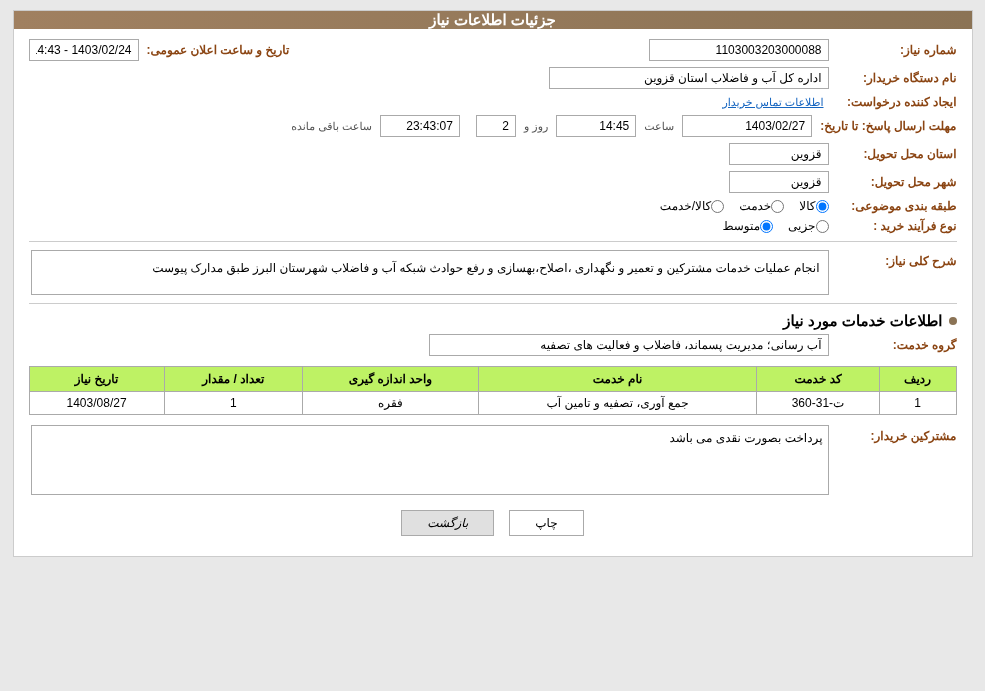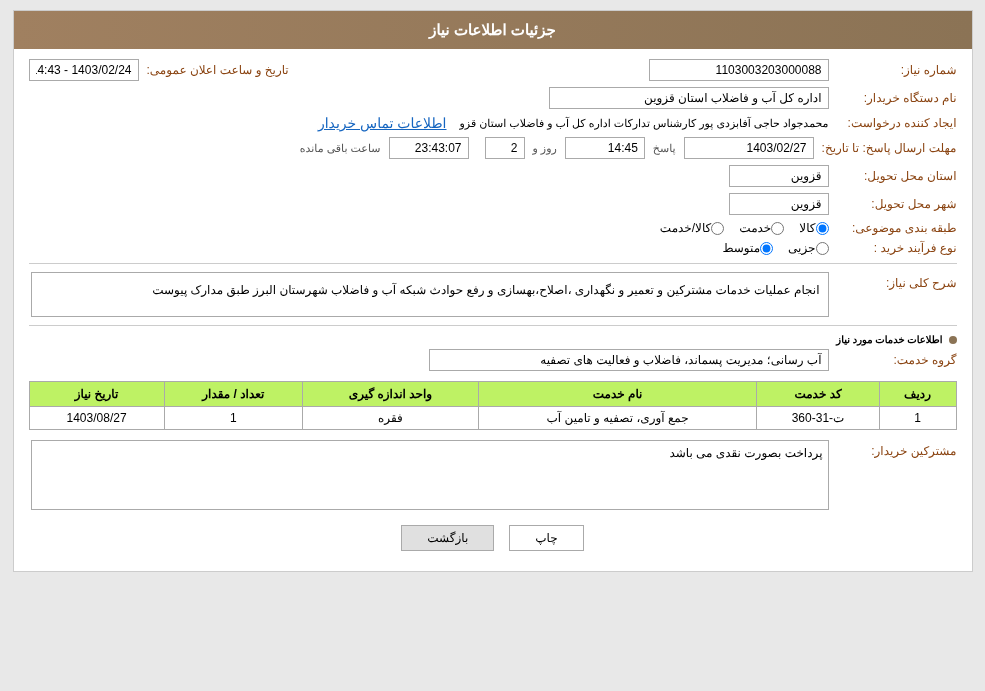--- a/index.html
+++ b/index.html
@@ -13,36 +13,36 @@
     .main-container {
       background: #fff;
       border: 1px solid #ccc;
       max-width: 960px;
       margin: 0 auto;
     }
     .page-header {
       background: linear-gradient(to left, #8B7355, #a08060);
       color: #fff;
       text-align: center;
-      padding: 10px 15px;
+      padding: 0 15px;
       font-size: 15px;
       font-weight: bold;
     }
     .content {
       padding: 10px 15px;
     }
     .form-row {
       display: flex;
       align-items: center;
       margin-bottom: 6px;
       gap: 8px;
     }
     .label {
       color: #8B4513;
-      font-weight: normal;
+      font-weight: bold;
       white-space: nowrap;
       min-width: 120px;
       text-align: right;
     }
     .label-sm {
       min-width: 80px;
     }
     .input-box {
       border: 1px solid #aaa;
       padding: 3px 6px;
@@ -60,21 +60,21 @@
     .input-days { width: 40px; }
     .input-count-down { width: 80px; }
     .input-province { width: 100px; }
     .link-text {
       color: #1565C0;
       text-decoration: underline;
       cursor: pointer;
     }
     .section-title {
       font-weight: bold;
-      font-size: 10px;
+      font-size: 15px;
       color: #000;
       margin: 8px 0 4px 0;
       display: flex;
       align-items: center;
       gap: 6px;
     }
     .section-title::before {
       content: '';
       display: inline-block;
       width: 8px;
@@ -175,20 +175,21 @@
       font-size: 12px;
     }
     .btn-print {
       background: #fff;
       color: #000;
       text-align: right;
     }
     .btn-back {
       background: #e0e0e0;
       color: #000;
+      font-style: italic;
     }
     .watermark-area {
       position: relative;
     }
     .divider {
       border: none;
       border-top: 1px solid #ccc;
       margin: 8px 0;
     }
     .small-label {
@@ -216,28 +217,27 @@
       <input class="input-box input-sm" type="text" readonly="" value="1403/02/24 - 14:43" style="">
     </div>
 
     <div class="form-row">
       <span class="label">نام دستگاه خریدار:</span>
       <input class="input-box input-wide" type="text" readonly="" value="اداره کل آب و فاضلاب استان قزوین" style="">
     </div>
 
     <div class="form-row">
       <span class="label">ایجاد کننده درخواست:</span>
-      <span style="font-size:11px;">محمدجواد حاجی آفابزدی پور کارشناس تدارکات اداره کل آب و فاضلاب استان قزو</span>
-      <span class="link-text" style="margin-right:5px; font-size:14px;">اطلاعات تماس خریدار</span>
+      <span class="link-text" style="margin-right:5px; font-size:11px;">اطلاعات تماس خریدار</span>
     </div>
 
     <div class="form-row">
       <span class="label">مهلت ارسال پاسخ: تا تاریخ:</span>
       <input class="input-box input-date" type="text" readonly="" value="1403/02/27" style="">
-      <span class="small-label">پاسخ</span>
+      <span class="small-label">ساعت</span>
       <input class="input-box input-time" type="text" readonly="" value="14:45" style="">
       <span class="small-label">روز و</span>
       <input class="input-box input-days" type="text" readonly="" value="2" style="">
       <span class="small-label" value="23:43:07"></span>
       <input class="input-box input-count-down" type="text" readonly="" value="23:43:07" style="">
       <span class="small-label">ساعت باقی مانده</span>
     </div>
 
     <div class="form-row">
       <span class="label">استان محل تحویل:</span>

